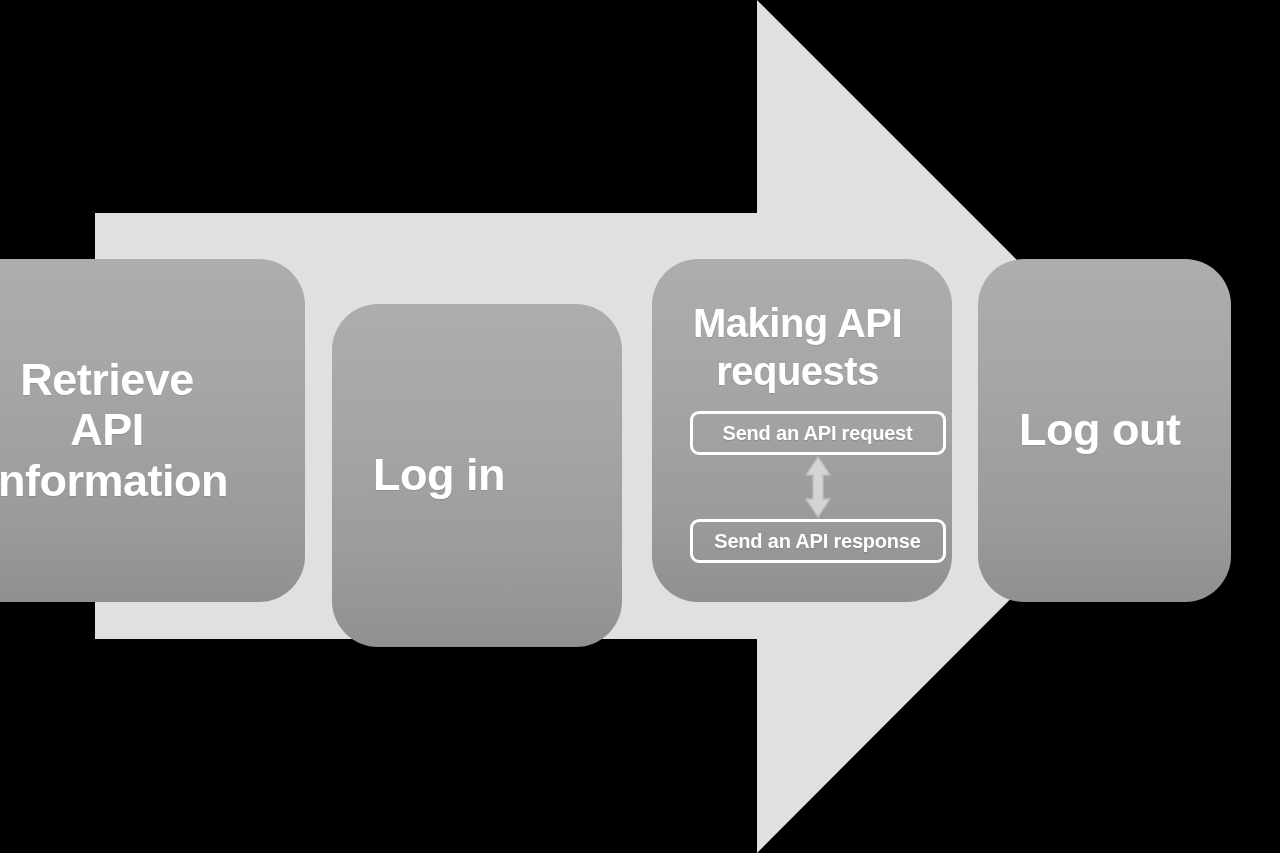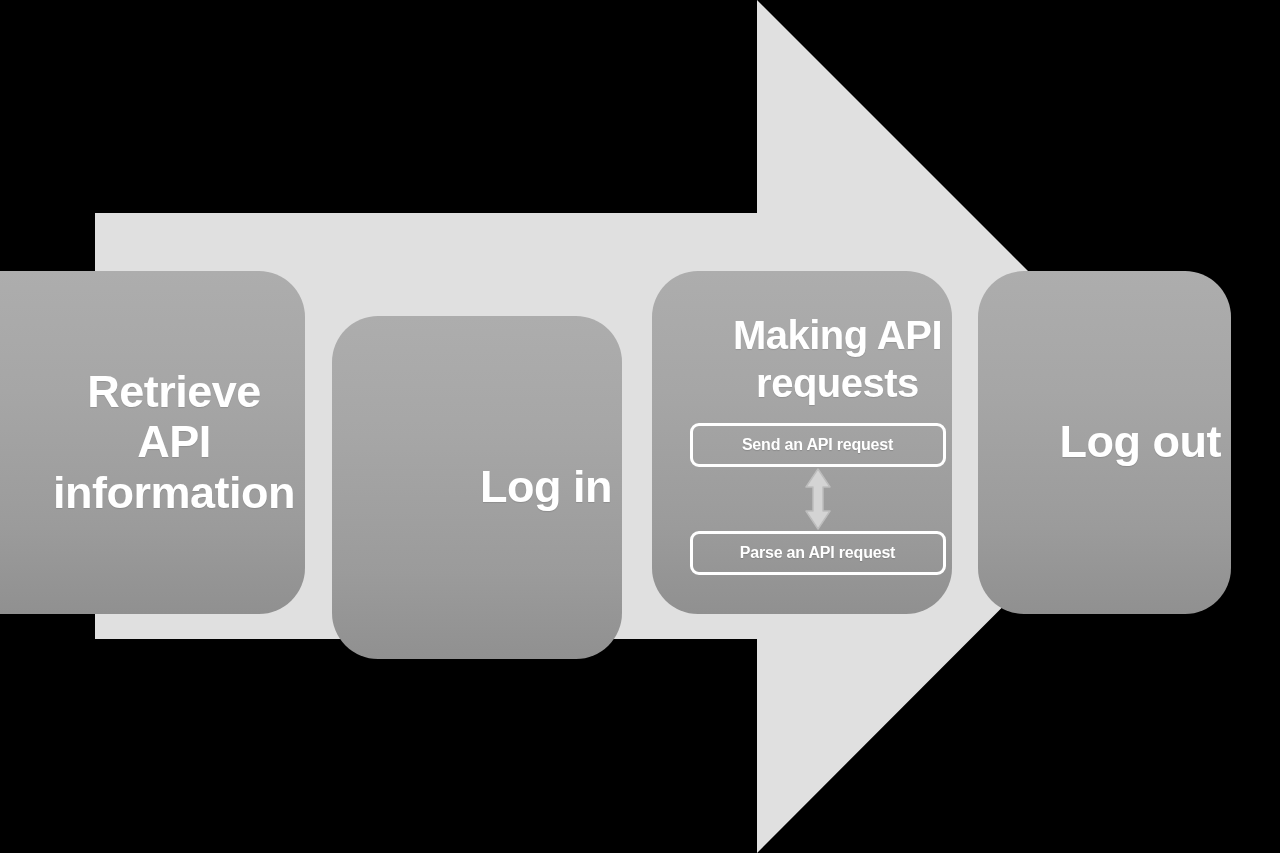--- a/index.html
+++ b/index.html
@@ -36,28 +36,28 @@
   .boxes {
     position: absolute;
     left: 0;
     top: 255px;
     width: 1280px;
     height: 343px;
   }
 
   .pbox {
     position: absolute;
-    top: 16px;
+    top: 4px;
     height: 343px;
     border-radius: 46px;
     background: linear-gradient(to bottom, #adadad 0%, #a6a6a6 35%, #9b9b9b 75%, #909090 100%);
     box-sizing: border-box;
     display: flex;
     flex-direction: column;
-    align-items: flex-end;
+    align-items: flex-start;
     justify-content: center;
     padding-left: 31px;
   }
 
   
   .pbox-1 { left: -55px; width: 360px; border-radius: 46px; }
   .pbox-2 { left: 332px; width: 290px; margin-top: 45px; }
   .pbox-3 { left: 652px; width: 300px; justify-content: flex-start; padding-top: 40px; }
   .pbox-4 { left: 978px; width: 253px; }
 
@@ -95,21 +95,21 @@
     background: transparent;
     display: flex;
     align-items: center;
     justify-content: center;
     box-sizing: border-box;
   }
 
   .subbox-label {
     color: #ffffff;
     font-weight: bold;
-    font-size: 16px;
+    font-size: 20px;
     letter-spacing: -0.2px;
     white-space: nowrap;
     text-shadow: 0 1px 1px rgba(0,0,0,0.15);
   }
 
   .sub-arrow-wrap {
     height: 64px;
     display: flex;
     align-items: center;
     justify-content: center;
@@ -150,21 +150,21 @@
           <span class="subbox-label">Send an API request</span>
         </div>
 
         <div class="sub-arrow-wrap">
           <svg class="sub-arrow" width="30" height="62" viewBox="0 0 30 62">
             <polygon points="15,1 27,19 20,19 20,43 27,43 15,61 3,43 10,43 10,19 3,19" fill="#d4d4d4" stroke="#bdbdbd" stroke-width="1.5" stroke-linejoin="round"></polygon>
           </svg>
         </div>
 
         <div class="subbox">
-          <span class="subbox-label">Parse an API request</span>
+          <span class="subbox-label">Send an API response</span>
         </div>
 
       </div>
     </div>
 
     <div class="pbox pbox-4">
       <div class="pbox-title">Log out</div>
     </div>
 
   </div>

